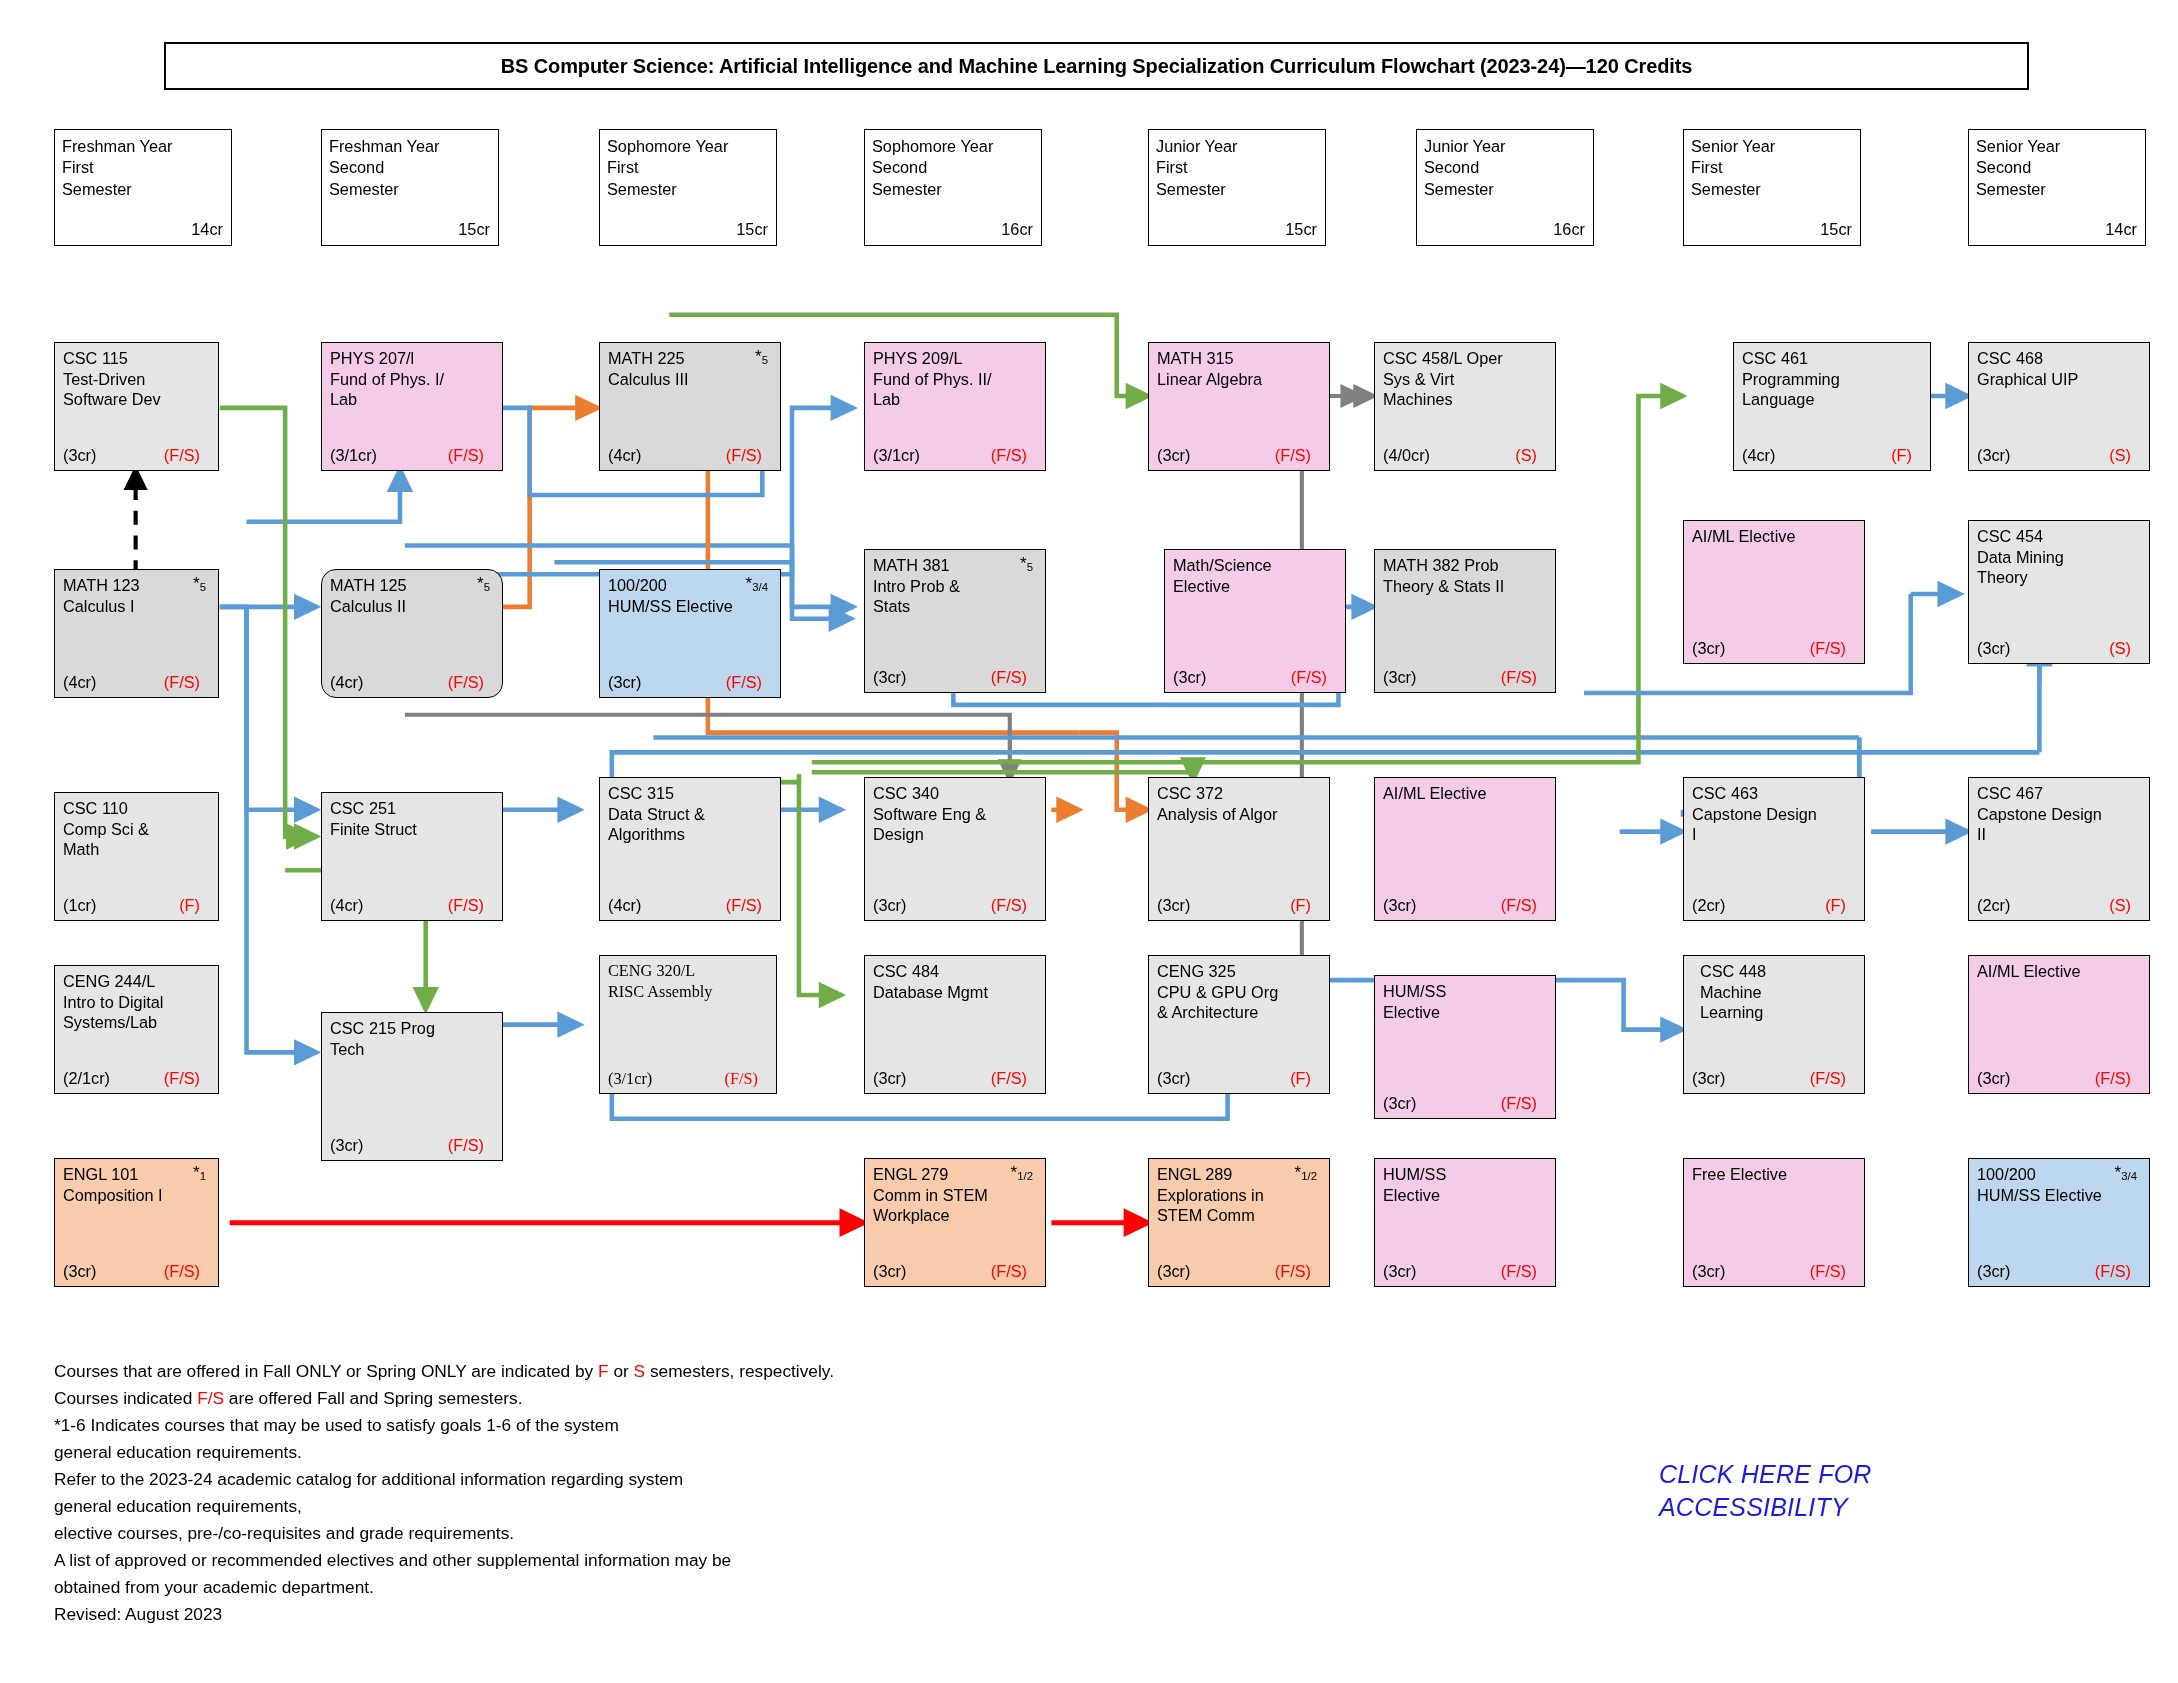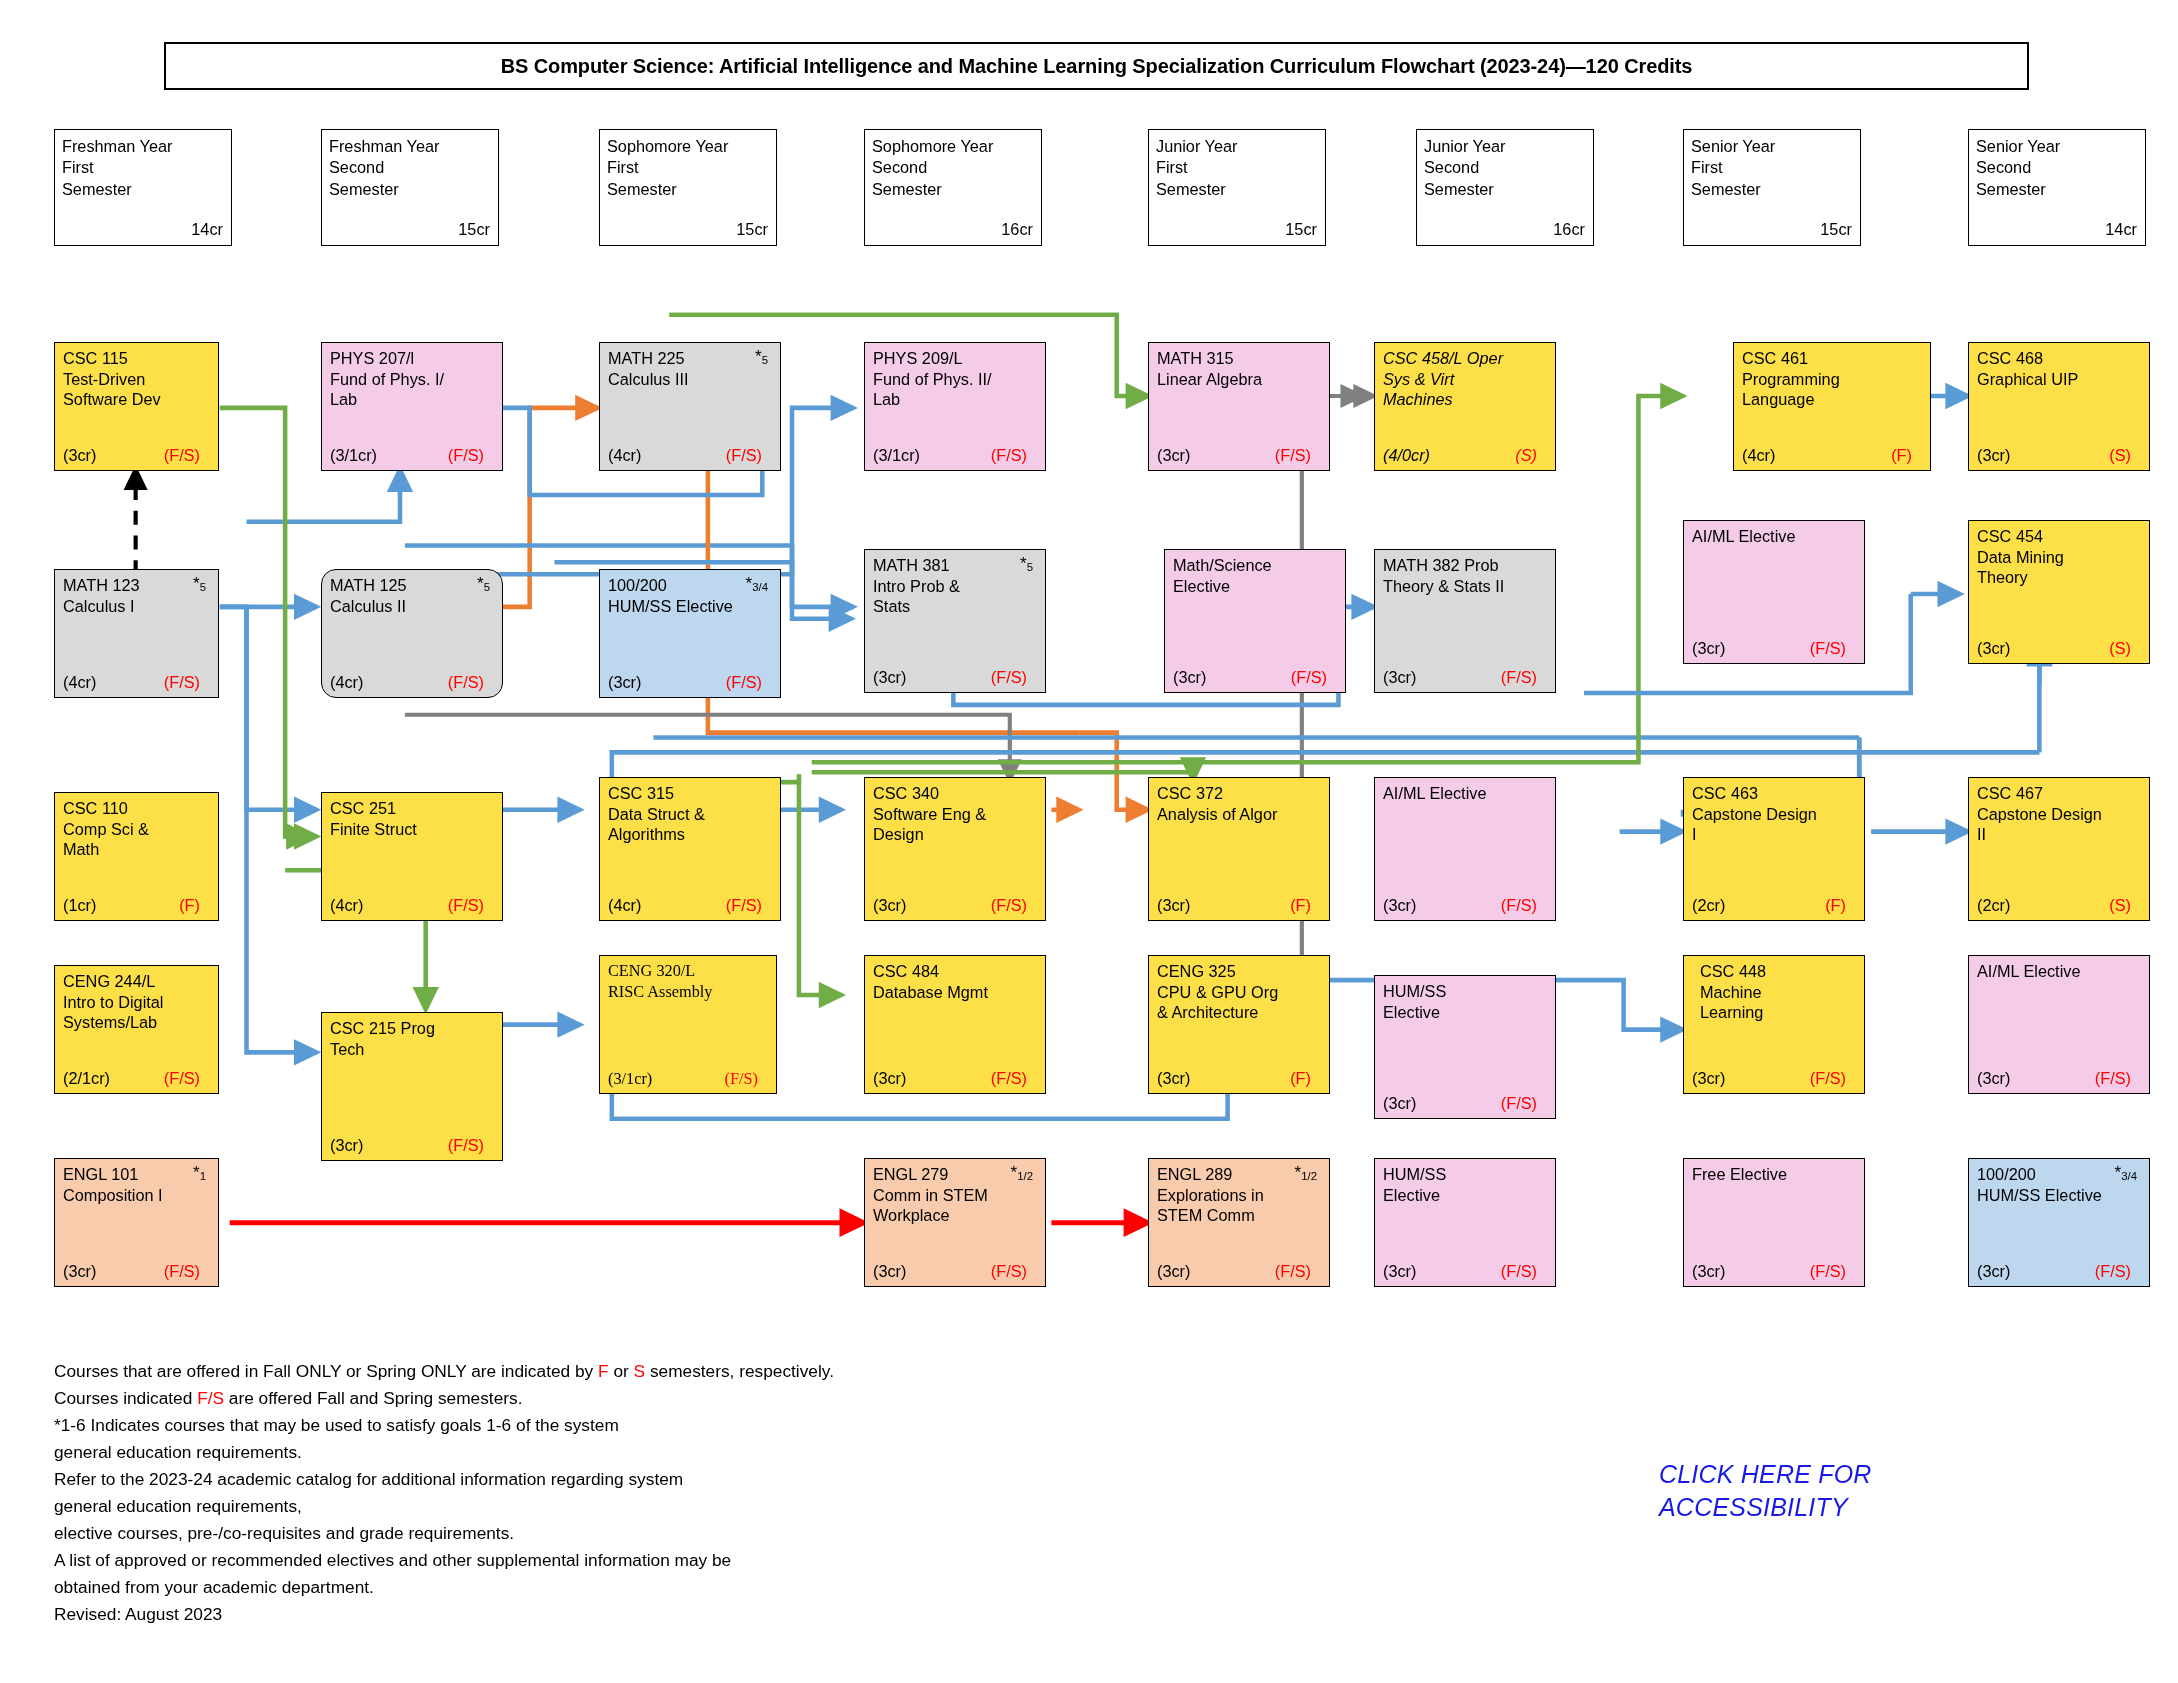--- a/index.html
+++ b/index.html
@@ -23,21 +23,21 @@
   .course{position:absolute;border:1.9px solid #000;box-sizing:border-box;
       padding:5px 8px 4px 8px;overflow:hidden;}
   .course .ln{font-size:16.3px;color:#000;line-height:1.265;white-space:nowrap;}
   .course .foot{position:absolute;left:8px;bottom:5px;right:8px;
       font-size:16.3px;line-height:1.1;}
   .course .cr{color:#000;}
   .course .sem{position:absolute;right:10px;bottom:0;color:#ff0000;}
   .course .star{position:absolute;font-size:17px;color:#000;}
   .course .star sub{font-size:11.4px;vertical-align:baseline;position:relative;top:2px;}
 
-  .c-yellow{background:#fde047;}
+  .c-yellow{background:#e5e5e5;}
   .c-gray{background:#d9d9d9;}
   .c-pink{background:#f4cce8;}
   .c-blue{background:#bdd7ee;}
   .c-peach{background:#f8cbad;}
 
   
   #wires{position:absolute;left:0;top:0;width:2178px;height:1683px;
       pointer-events:none;}
 
   
@@ -341,21 +341,21 @@
       <div class="ln">&amp; Architecture</div>
       <div class="foot"><span class="cr">(3cr)</span><span class="sem">(F)</span></div>
     </div>
     <div class="course c-peach" style="left: 1148px; top: 1158px; width: 182px; height: 129px;">
       <div class="ln">ENGL 289</div>
       <div class="ln">Explorations in</div>
       <div class="ln">STEM Comm</div>
       <div class="star" style="right: 12px; top: 4px;">*<sub>1/2</sub></div>
       <div class="foot"><span class="cr">(3cr)</span><span class="sem">(F/S)</span></div>
     </div>
-    <div class="course c-yellow" style="left: 1374px; top: 342px; width: 182px; height: 129px; font-style: italic;">
+    <div class="course c-yellow" style="left: 1374px; top: 342px; width: 182px; height: 129px;">
       <div class="ln">CSC 458/L Oper</div>
       <div class="ln">Sys &amp; Virt</div>
       <div class="ln">Machines</div>
       <div class="foot"><span class="cr">(4/0cr)</span><span class="sem">(S)</span></div>
     </div>
     <div class="course c-gray" style="left: 1374px; top: 549px; width: 182px; height: 144px;">
       <div class="ln">MATH 382 Prob</div>
       <div class="ln">Theory &amp; Stats II</div>
       <div class="foot"><span class="cr">(3cr)</span><span class="sem">(F/S)</span></div>
     </div>

